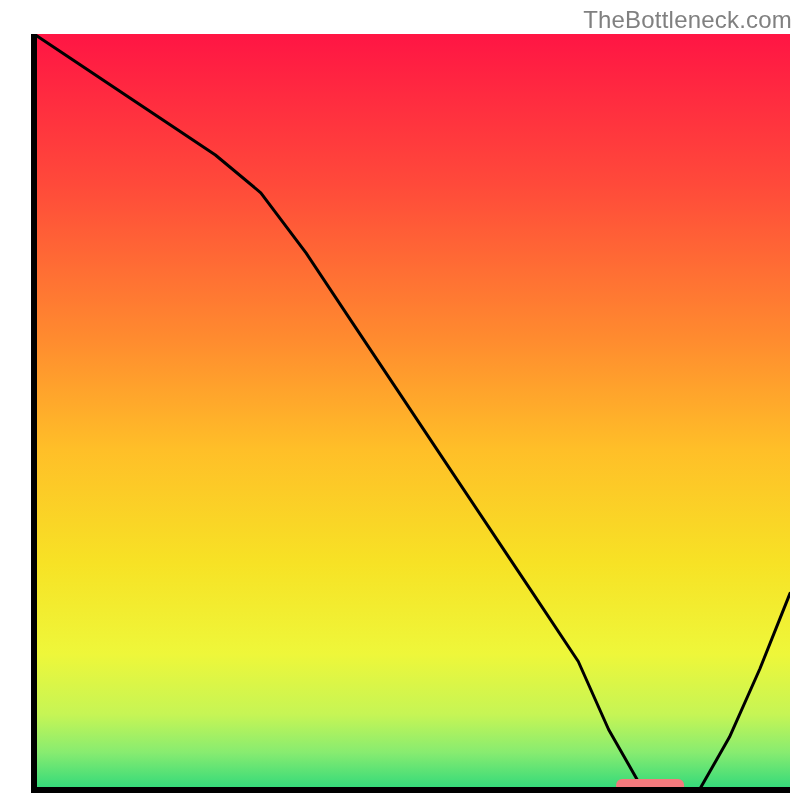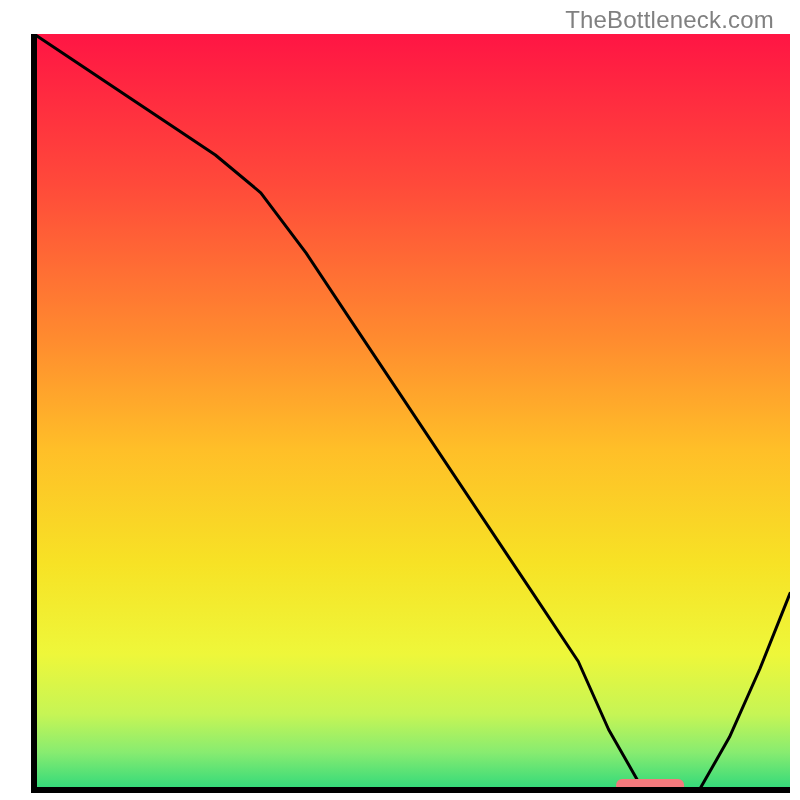--- a/index.html
+++ b/index.html
@@ -12,21 +12,21 @@
     overflow: hidden;
   }
   .stage {
     position: relative;
     width: 800px;
     height: 800px;
   }
   .watermark {
     position: absolute;
     top: 6px;
-    right: 26px;
+    right: 8px;
     color: #808080;
     font-size: 24px;
     font-weight: 500;
     letter-spacing: 0.2px;
     z-index: 30;
   }
   svg.main {
     position: absolute;
     top: 0;
     left: 0;

